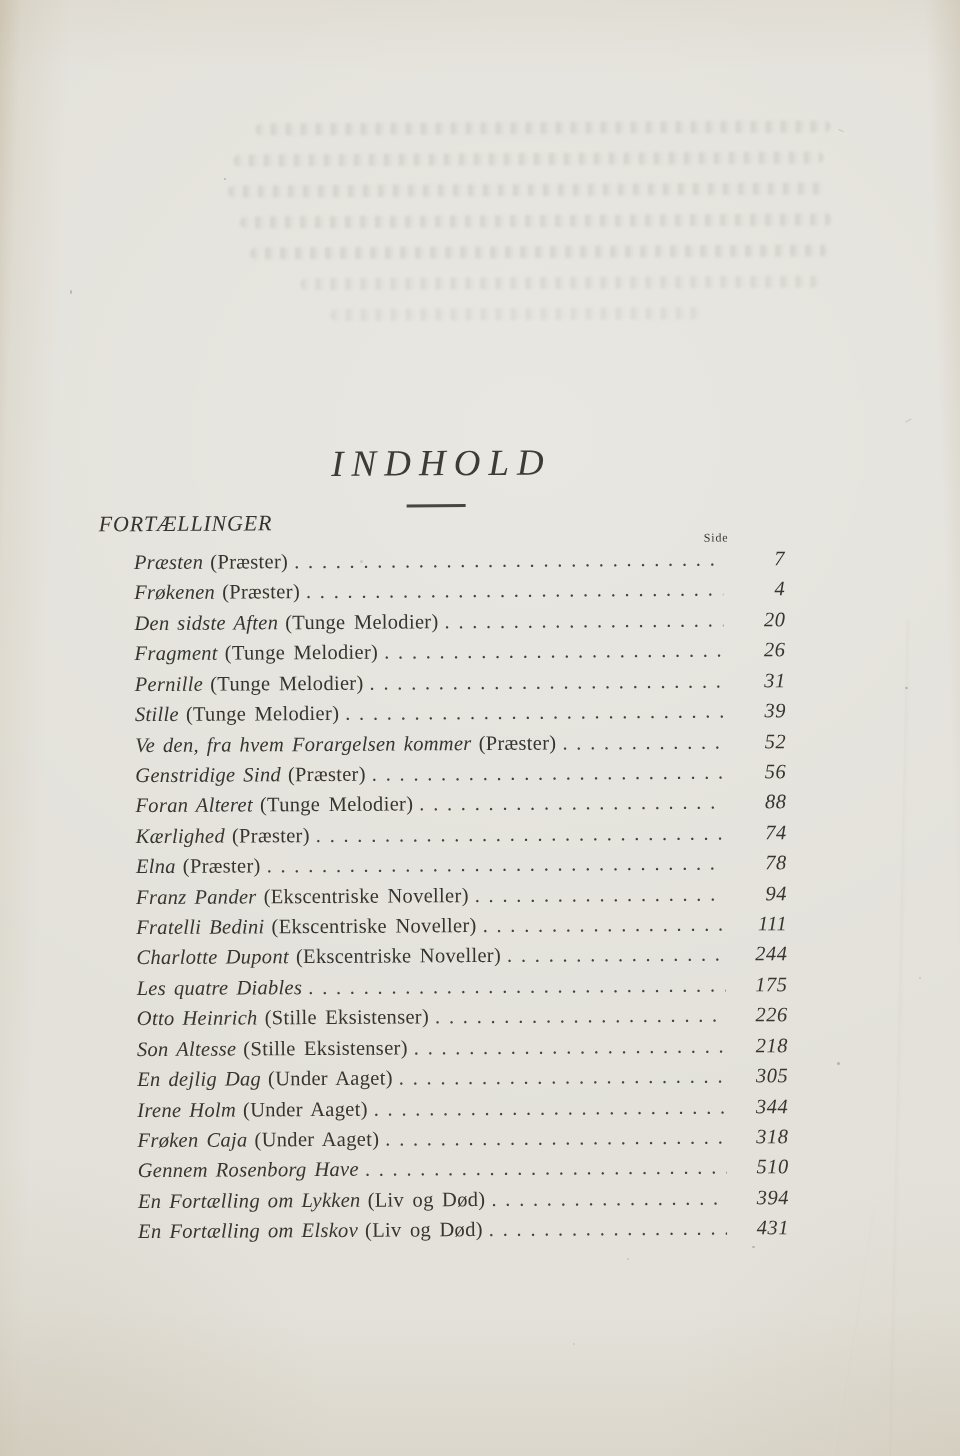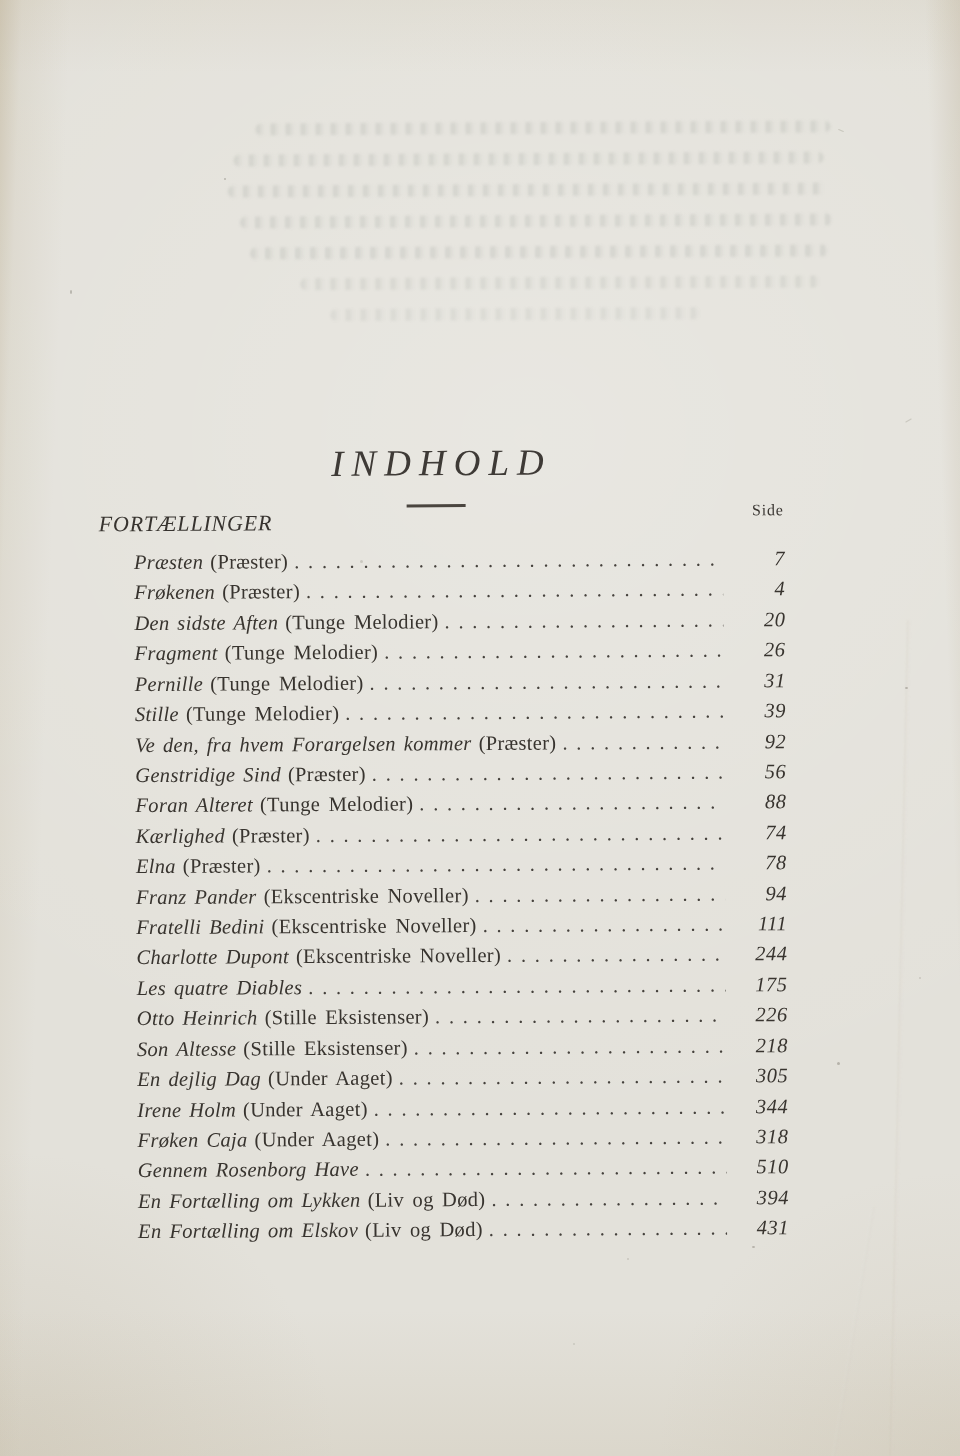--- a/index.html
+++ b/index.html
@@ -111,25 +111,25 @@
     top: 509px;
     left: 100px;
     font-style: italic;
     font-size: 22px;
     letter-spacing: 0.8px;
     color: #37332f;
   }
 
   .side-label {
     position: absolute;
-    top: 503px;
+    top: 532px;
     left: 705px;
     width: 80px;
-    text-align: right;
-    font-size: 16px;
+    text-align: left;
+    font-size: 12px;
     letter-spacing: 0.8px;
     color: #3c3834;
   }
 
   .toc-list {
     position: absolute;
     top: 545px;
     left: 100px;
     width: 686px;
   }
@@ -253,21 +253,21 @@
     <span class="toc-title">Stille</span>
     <span class="toc-collection">(Tunge Melodier)</span>
     <span class="leader"></span>
     <span class="toc-page">39</span>
   </div>
 
   <div class="toc-row">
     <span class="toc-title">Ve den, fra hvem Forargelsen kommer</span>
     <span class="toc-collection">(Præster)</span>
     <span class="leader"></span>
-    <span class="toc-page">92</span>
+    <span class="toc-page">52</span>
   </div>
 
   <div class="toc-row">
     <span class="toc-title">Genstridige Sind</span>
     <span class="toc-collection">(Præster)</span>
     <span class="leader"></span>
     <span class="toc-page">56</span>
   </div>
 
   <div class="toc-row">

